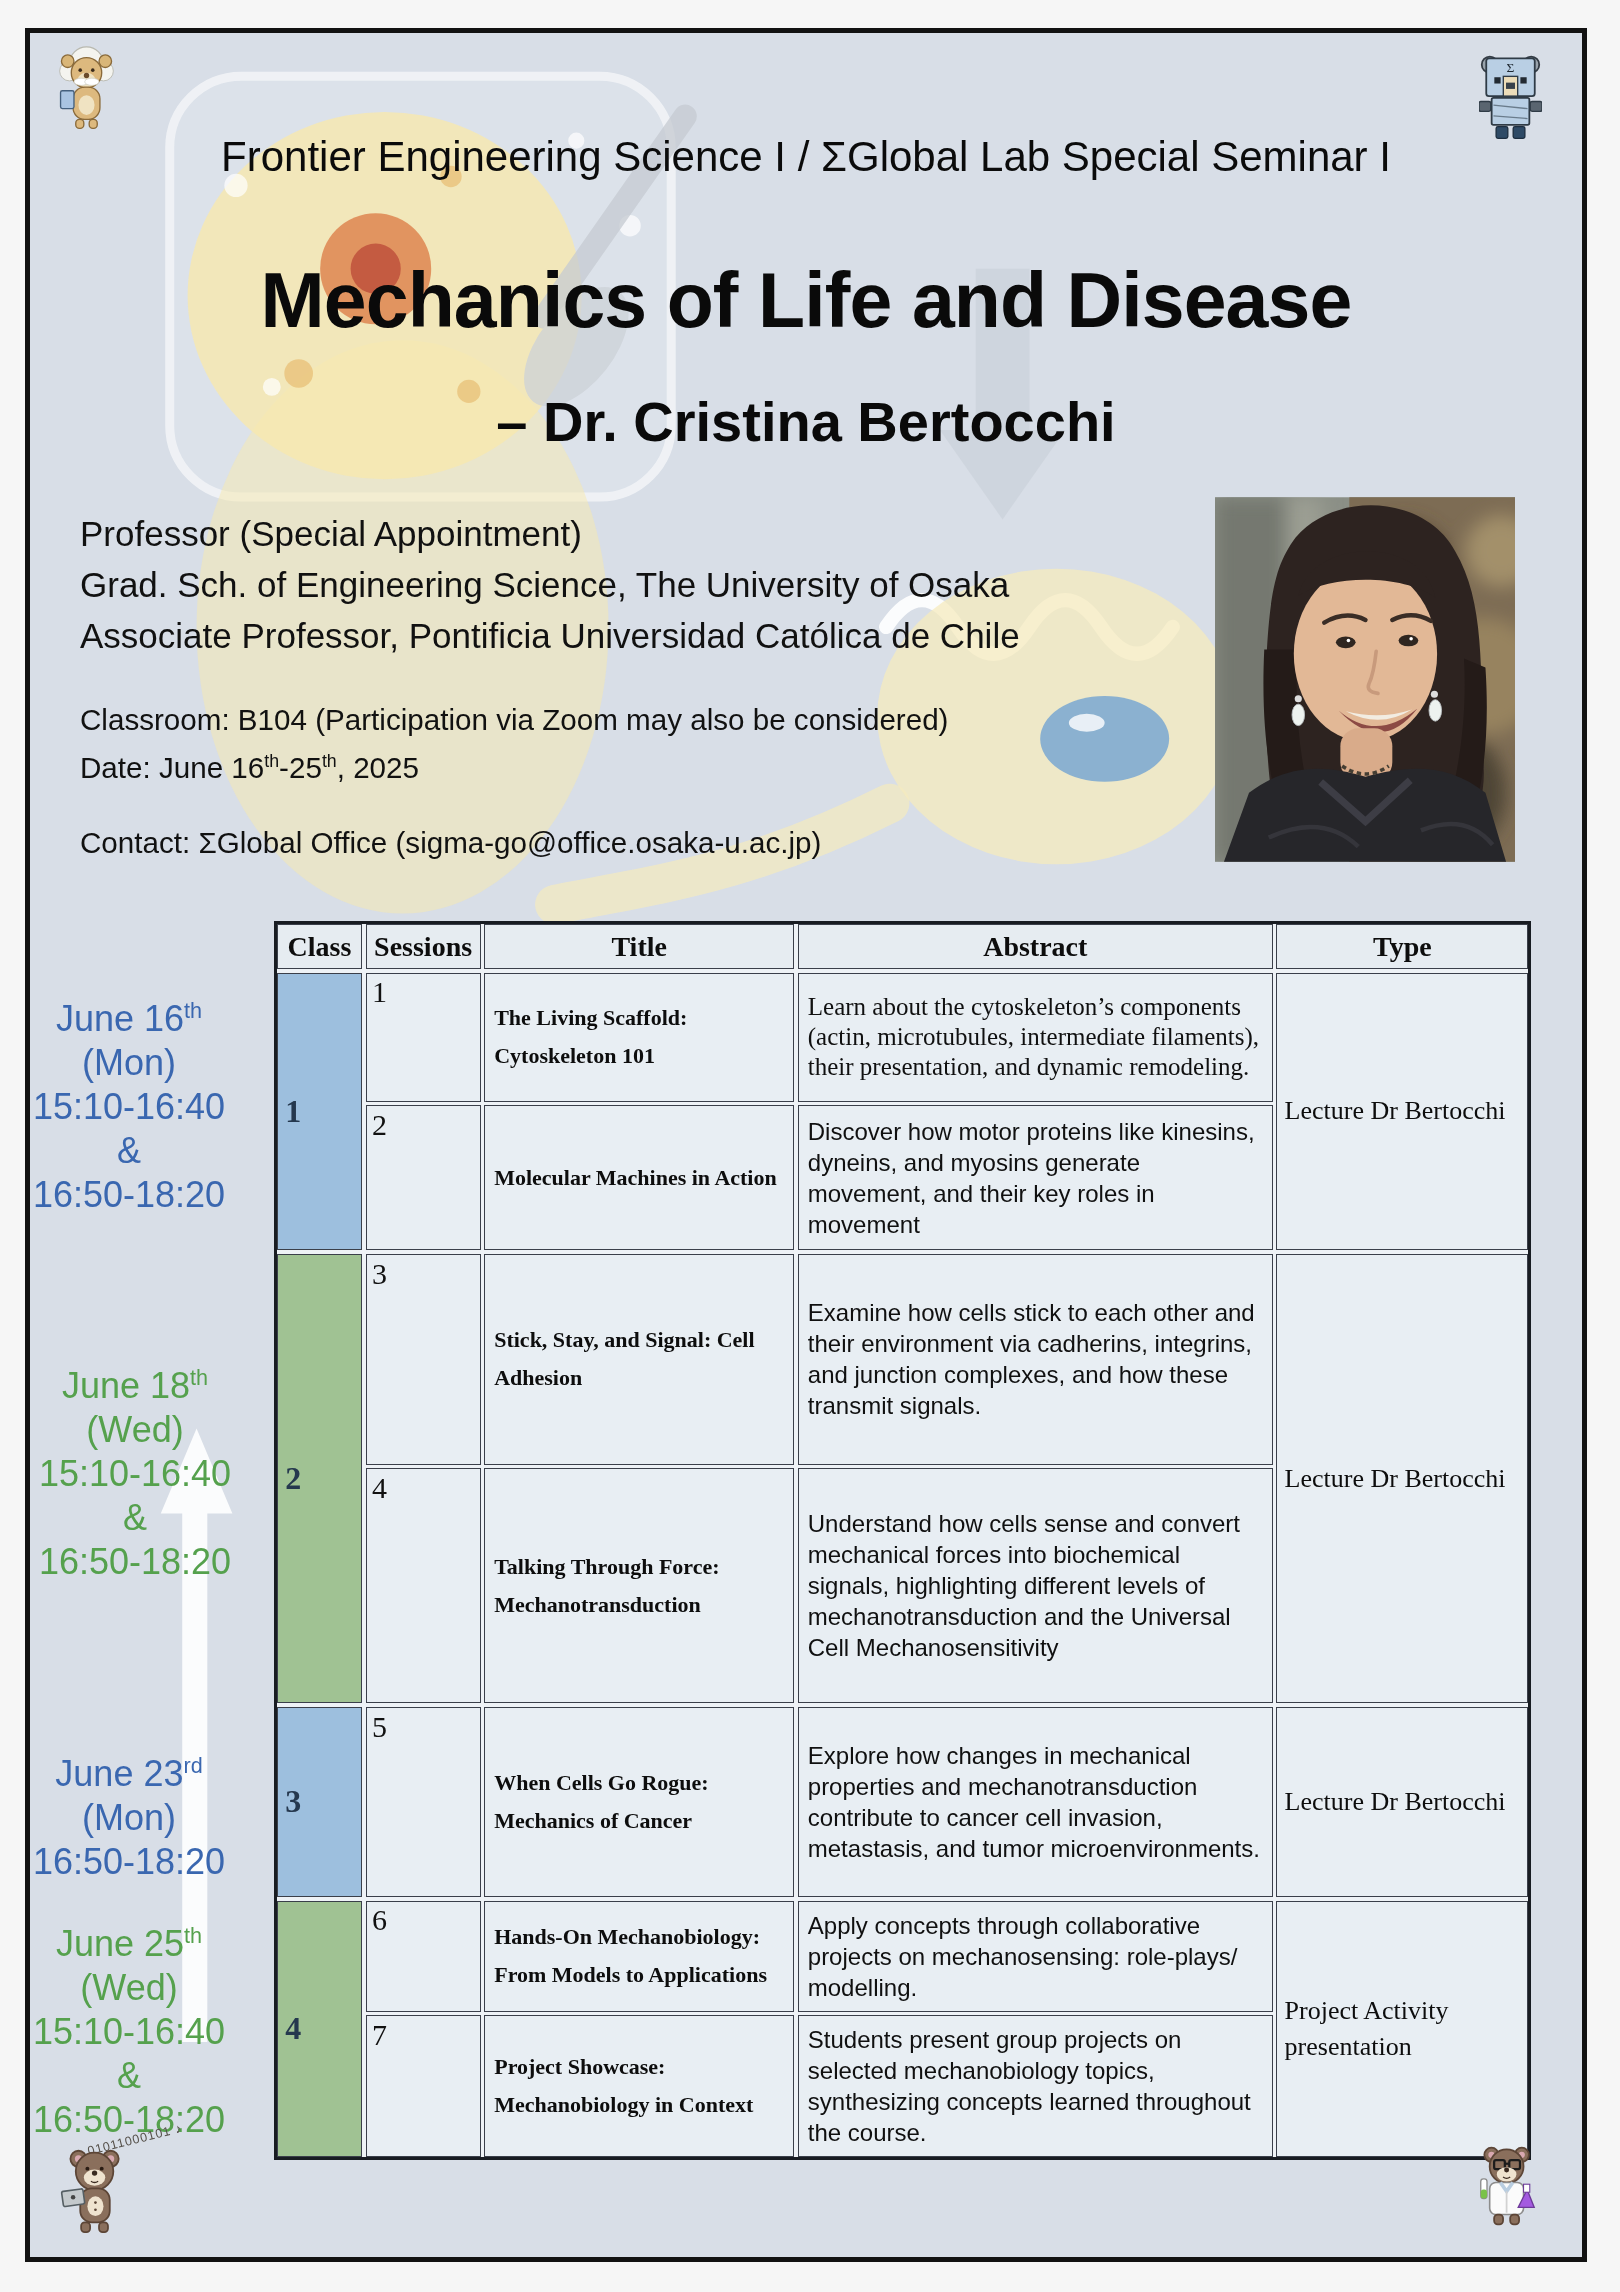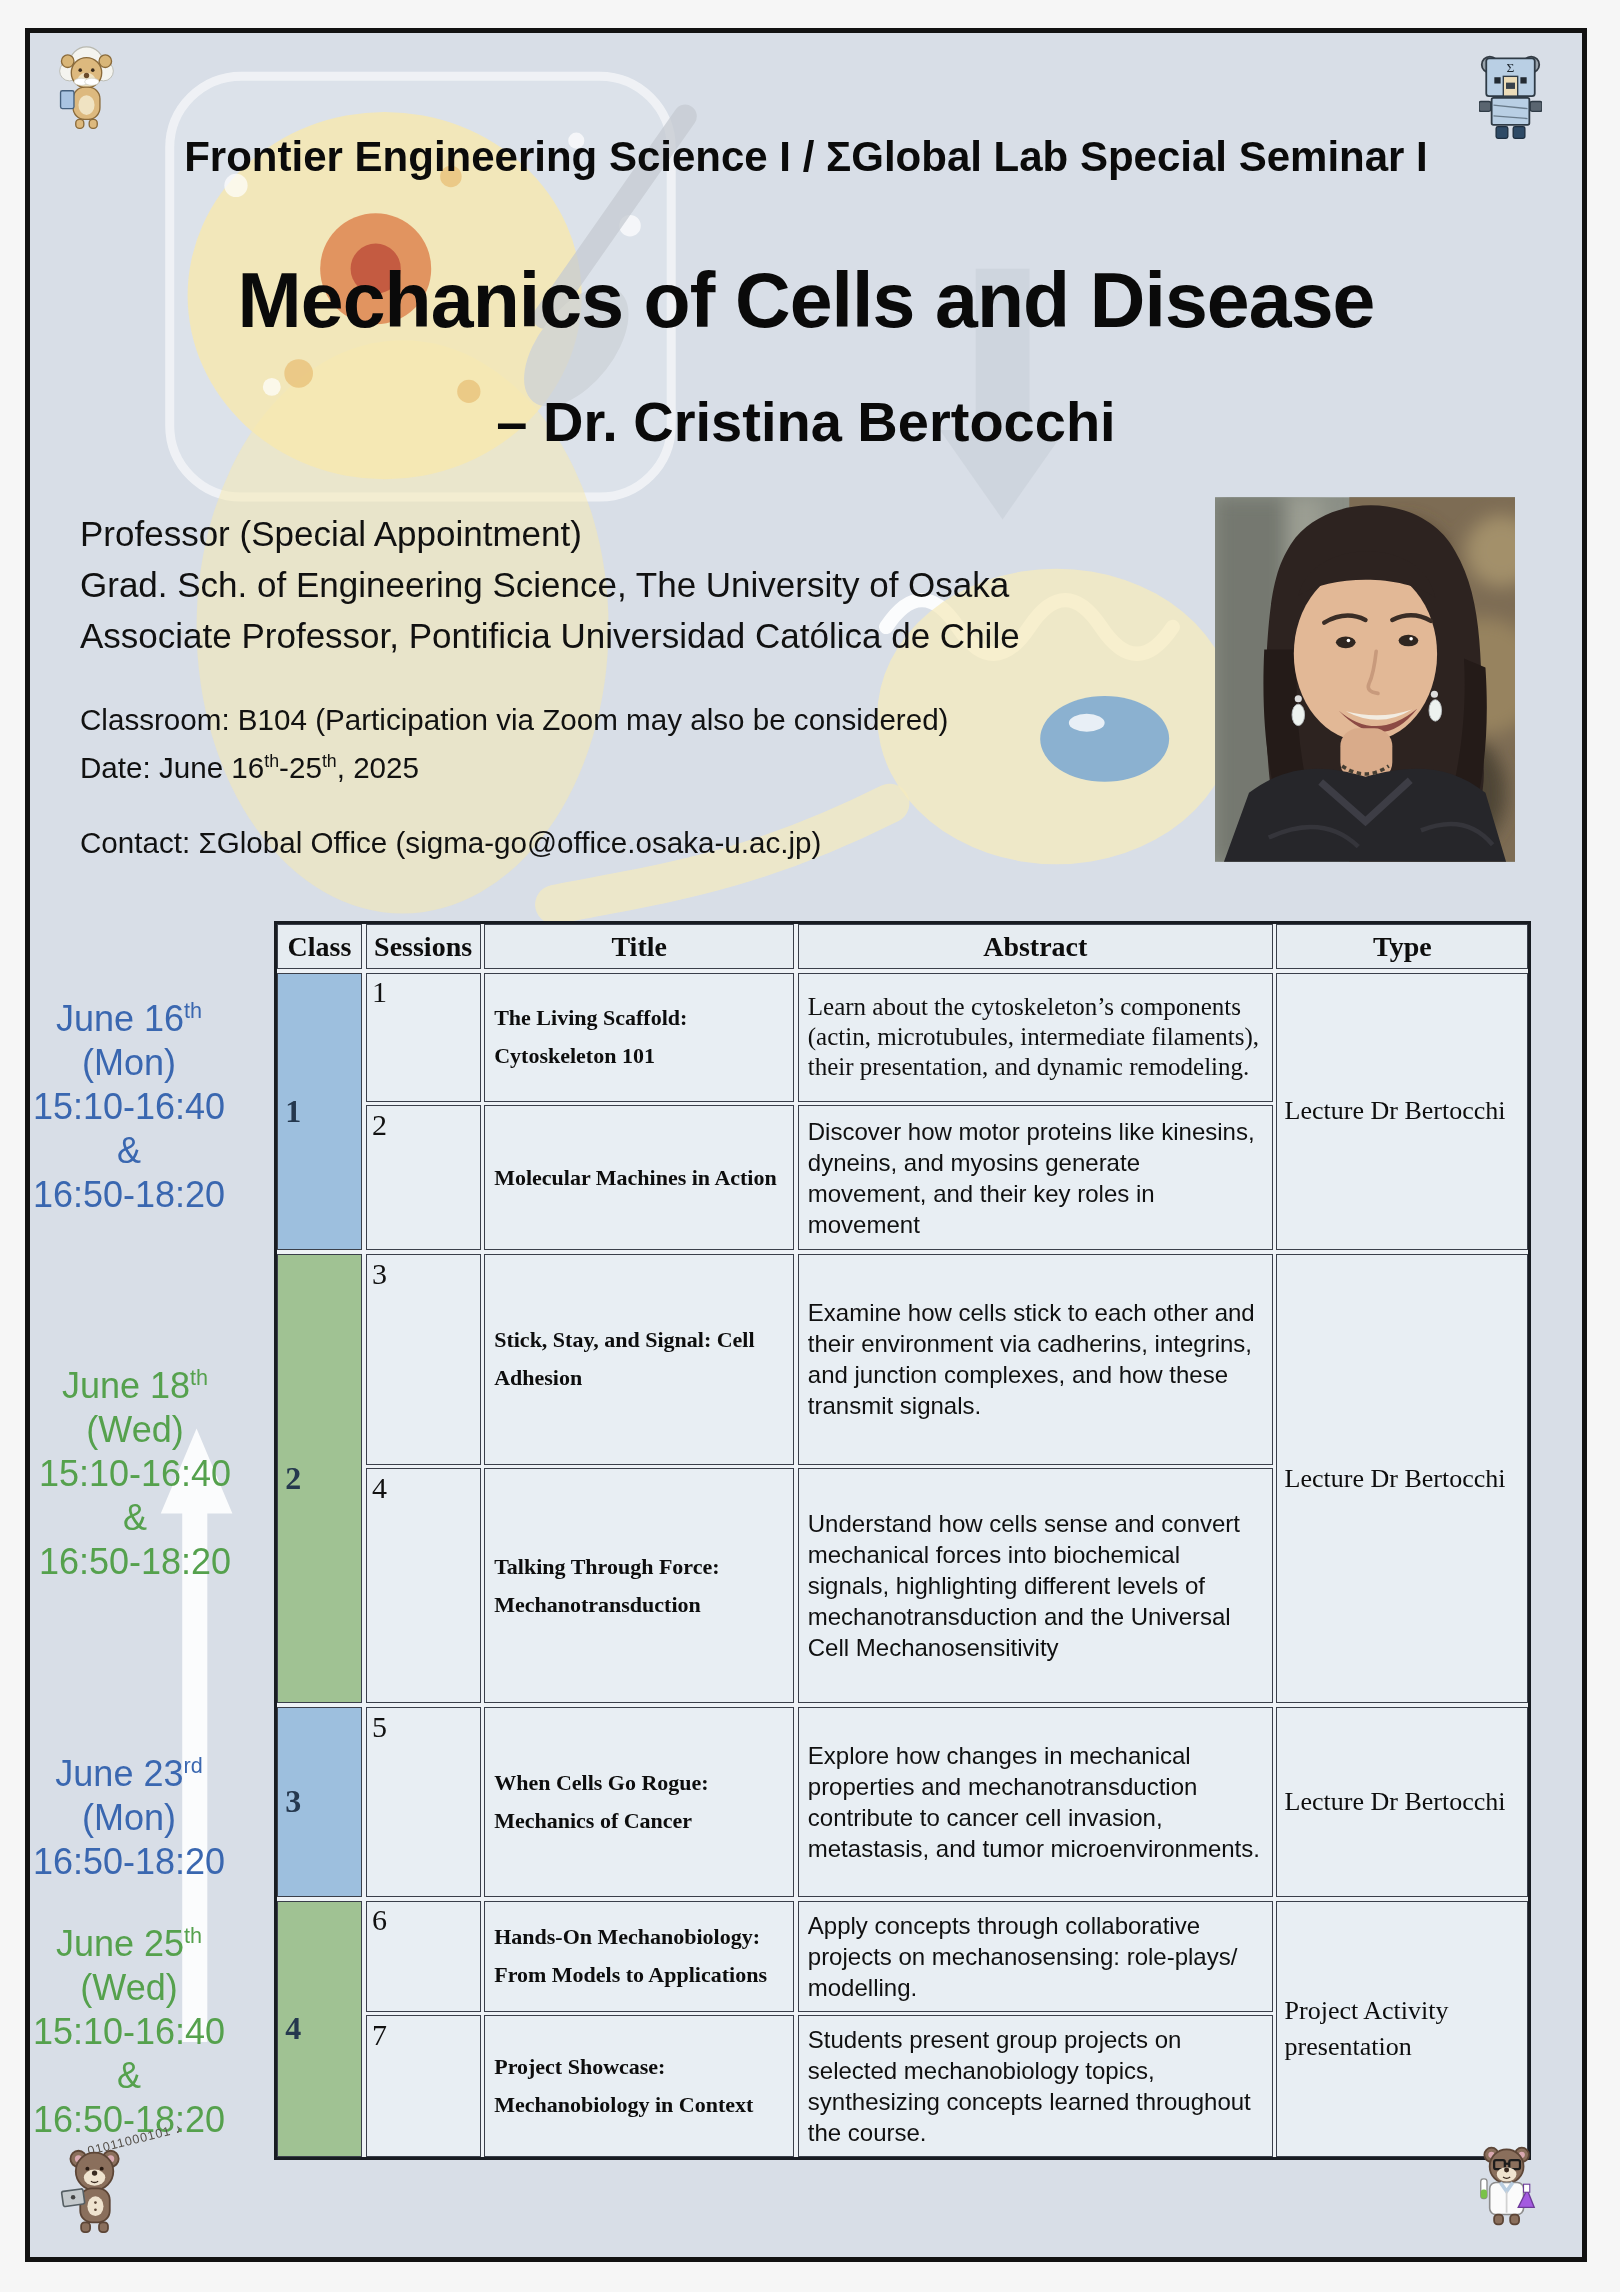--- a/index.html
+++ b/index.html
@@ -3,21 +3,21 @@
 <meta charset="utf-8">
 <style>
   html,body{margin:0;padding:0;background:#f2f2f2;}
   .canvas{position:relative;width:1620px;height:2293px;background:#f6f6f6;overflow:hidden;
           font-family:"Liberation Sans",sans-serif;}
   .poster{position:absolute;left:25px;top:28px;width:1552px;height:2224px;
           border:5.4px solid #121212;background:#d8dee7;overflow:hidden;}
   .decor{position:absolute;left:0;top:0;width:100%;height:100%;z-index:1;}
   .layer{position:absolute;z-index:3;}
   
-  .hdr{left:0;right:0;top:100px;text-align:center;font-size:42px;font-weight:bold;color:#0b0b0b;}
+  .hdr{left:0;right:0;top:100px;text-align:center;font-size:42px;font-weight:normal;color:#0b0b0b;}
   .title-main{left:0;right:0;top:226px;text-align:center;font-size:77px;line-height:82px;
               font-weight:bold;letter-spacing:-0.9px;color:#0a0a0a;}
   .title-sub{left:0;right:0;top:356px;text-align:center;font-size:56px;font-weight:bold;color:#0a0a0a;}
   
   .info{left:50px;top:475px;font-size:35px;line-height:51px;color:#111;}
   .meta{left:50px;font-size:29.6px;color:#111;}
   .meta.classroom{top:670px;}
   .meta.date{top:718px;}
   .meta.contact{top:793px;}
   sup{font-size:60%;vertical-align:super;line-height:0;}
@@ -152,21 +152,21 @@
         <rect x="14" y="50" width="42" height="30" rx="2" fill="#b9cfe4" stroke="#2f3b46" stroke-width="2"></rect>
         <line x1="16" y1="58" x2="54" y2="62" stroke="#6a7c8c" stroke-width="1.5"></line>
         <line x1="16" y1="70" x2="54" y2="73" stroke="#6a7c8c" stroke-width="1.5"></line>
         <rect x="0" y="54" width="13" height="11" rx="2" fill="#5a6570" stroke="#2f3b46" stroke-width="1.5"></rect>
         <rect x="57" y="54" width="13" height="11" rx="2" fill="#5a6570" stroke="#2f3b46" stroke-width="1.5"></rect>
         <rect x="19" y="82" width="13" height="13" rx="2" fill="#2e4a66" stroke="#1d2e40" stroke-width="1.5"></rect>
         <rect x="38" y="82" width="13" height="13" rx="2" fill="#2e4a66" stroke="#1d2e40" stroke-width="1.5"></rect>
       </svg>
     </div>
 
-    <div class="layer title-main">Mechanics of Cells and Disease</div>
+    <div class="layer title-main">Mechanics of Life and Disease</div>
     <div class="layer title-sub">– Dr. Cristina Bertocchi</div>
 
     <div class="layer info">
       <div>Professor (Special Appointment)</div>
       <div>Grad. Sch. of Engineering Science, The University of Osaka</div>
       <div>Associate Professor, Pontificia Universidad Católica de Chile</div>
     </div>
     <div class="layer meta classroom">Classroom: B104 (Participation via Zoom may also be considered)</div>
     <div class="layer meta date"><span>Date: June 16</span><sup>th</sup><span>-25</span><sup>th</sup><span>, 2025</span></div>
     <div class="layer meta contact">Contact: ΣGlobal Office (sigma-go@office.osaka-u.ac.jp)</div>

